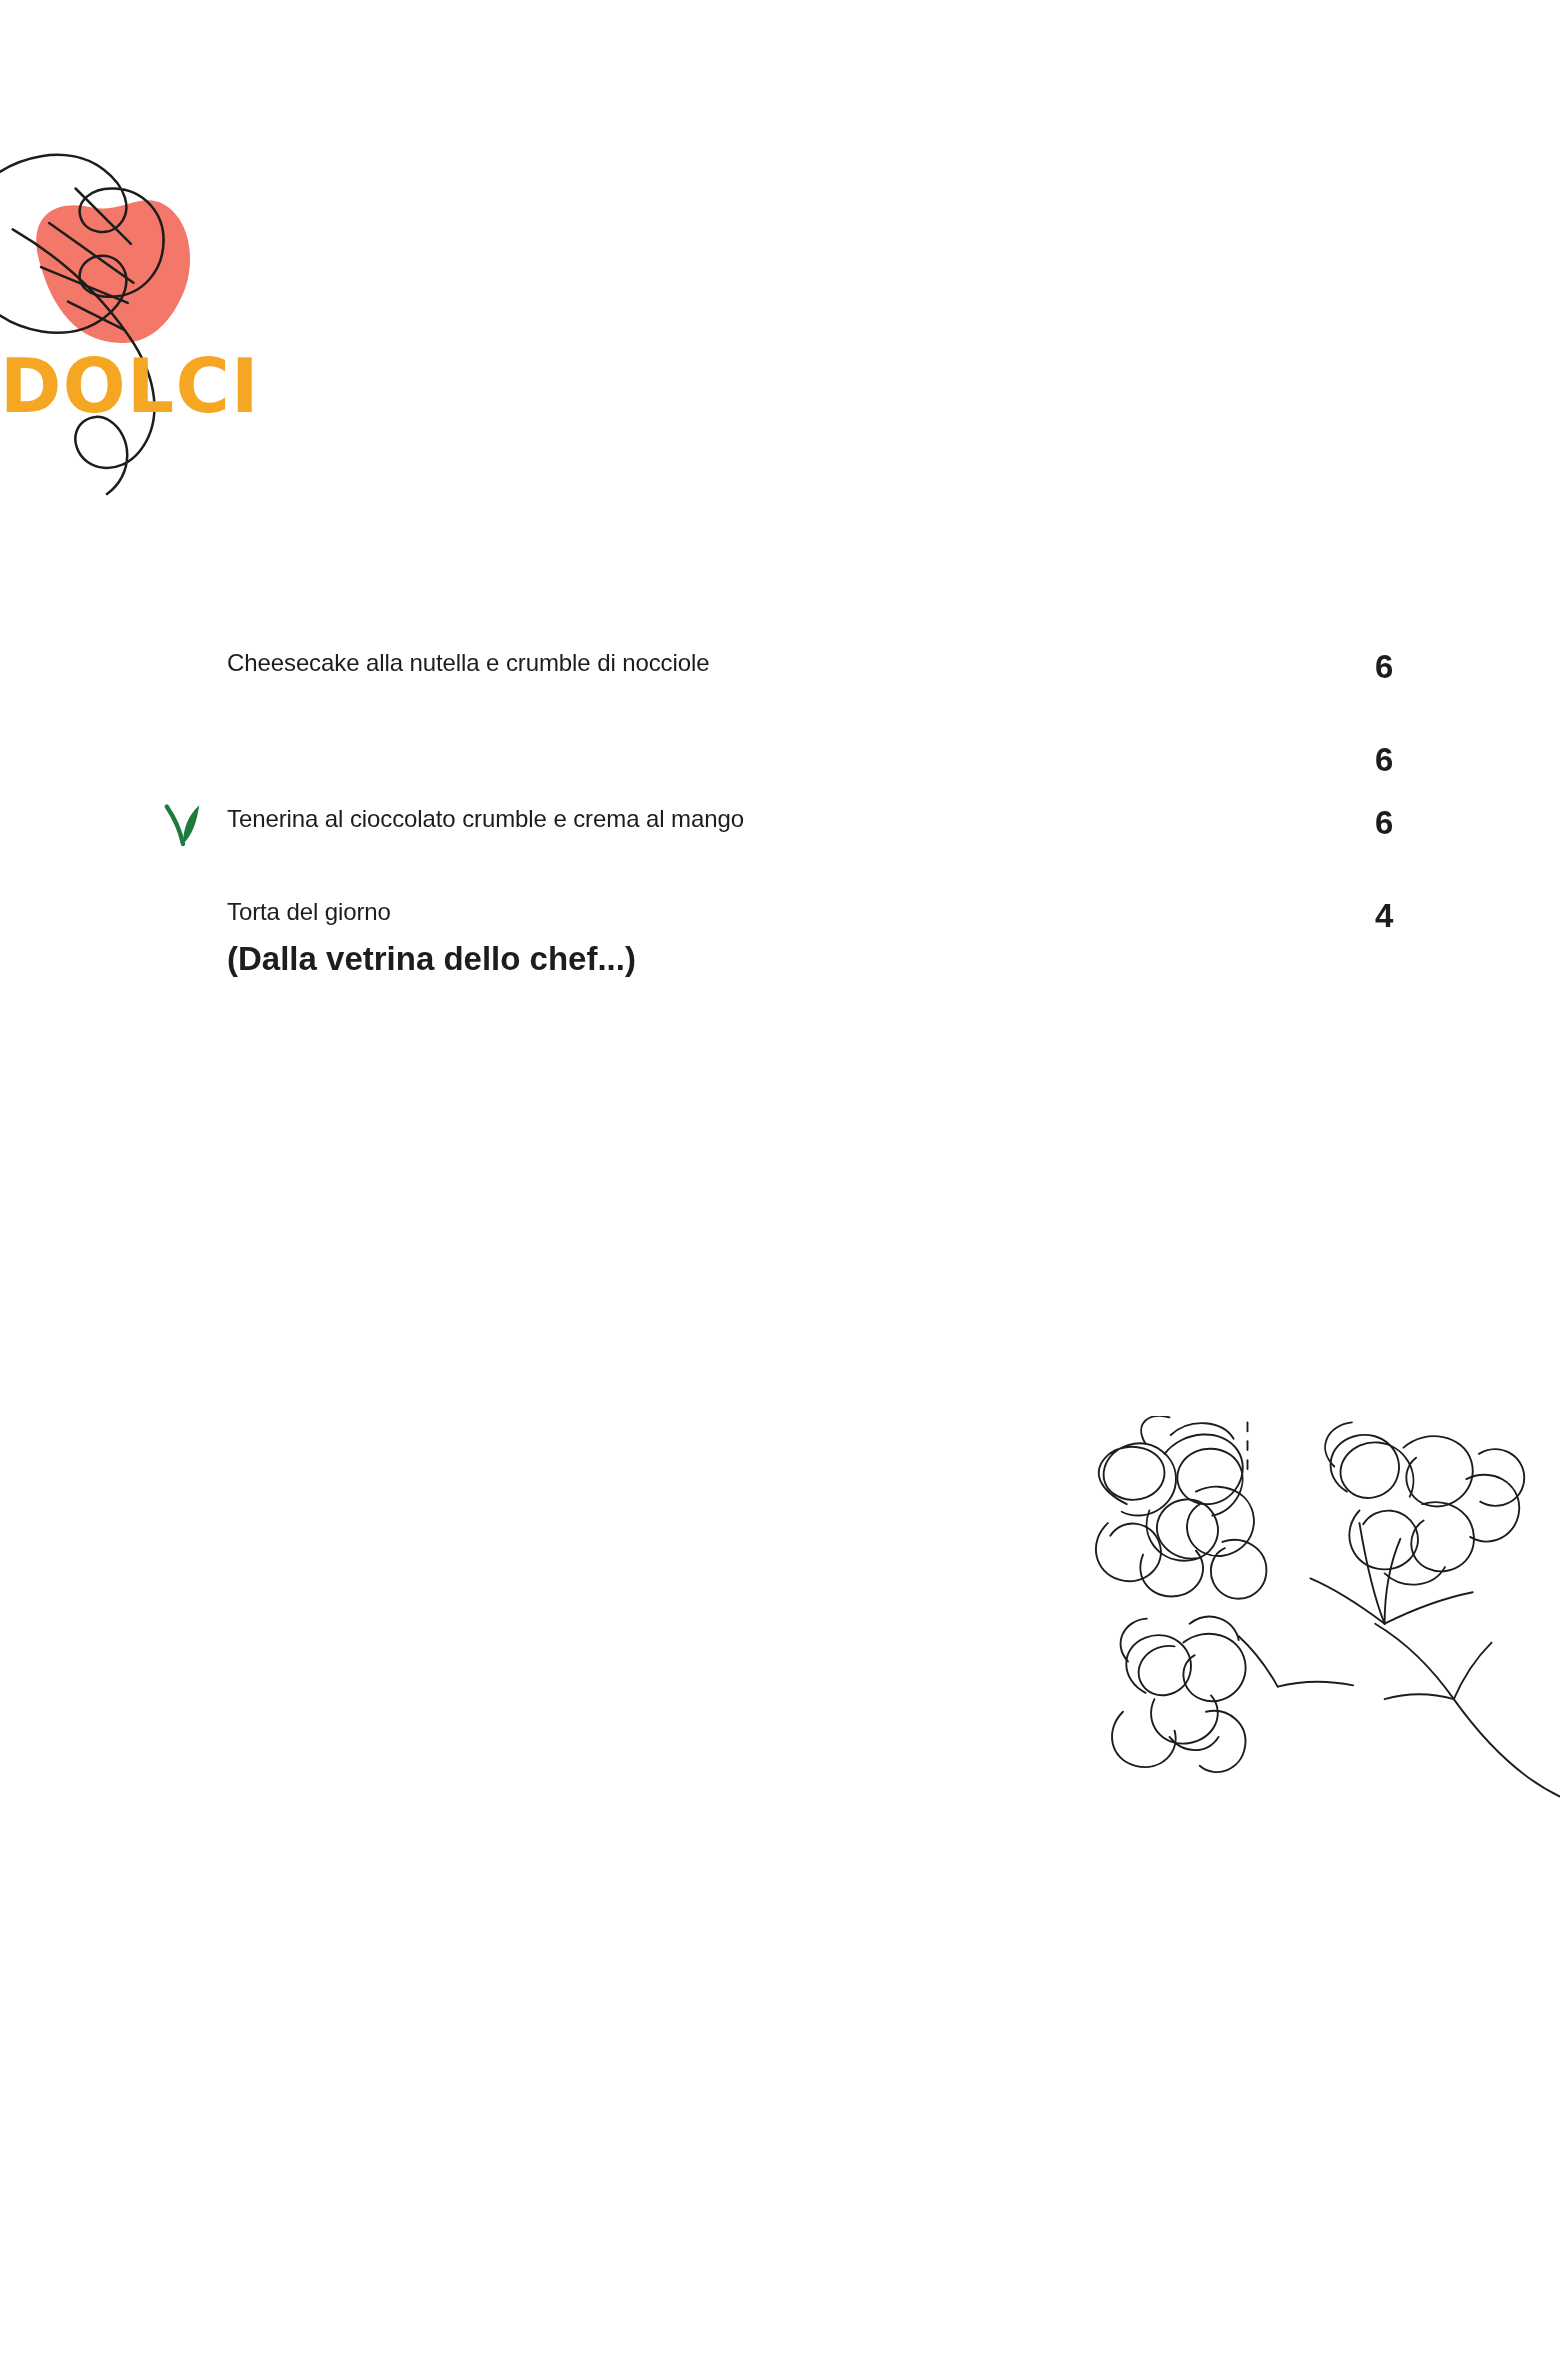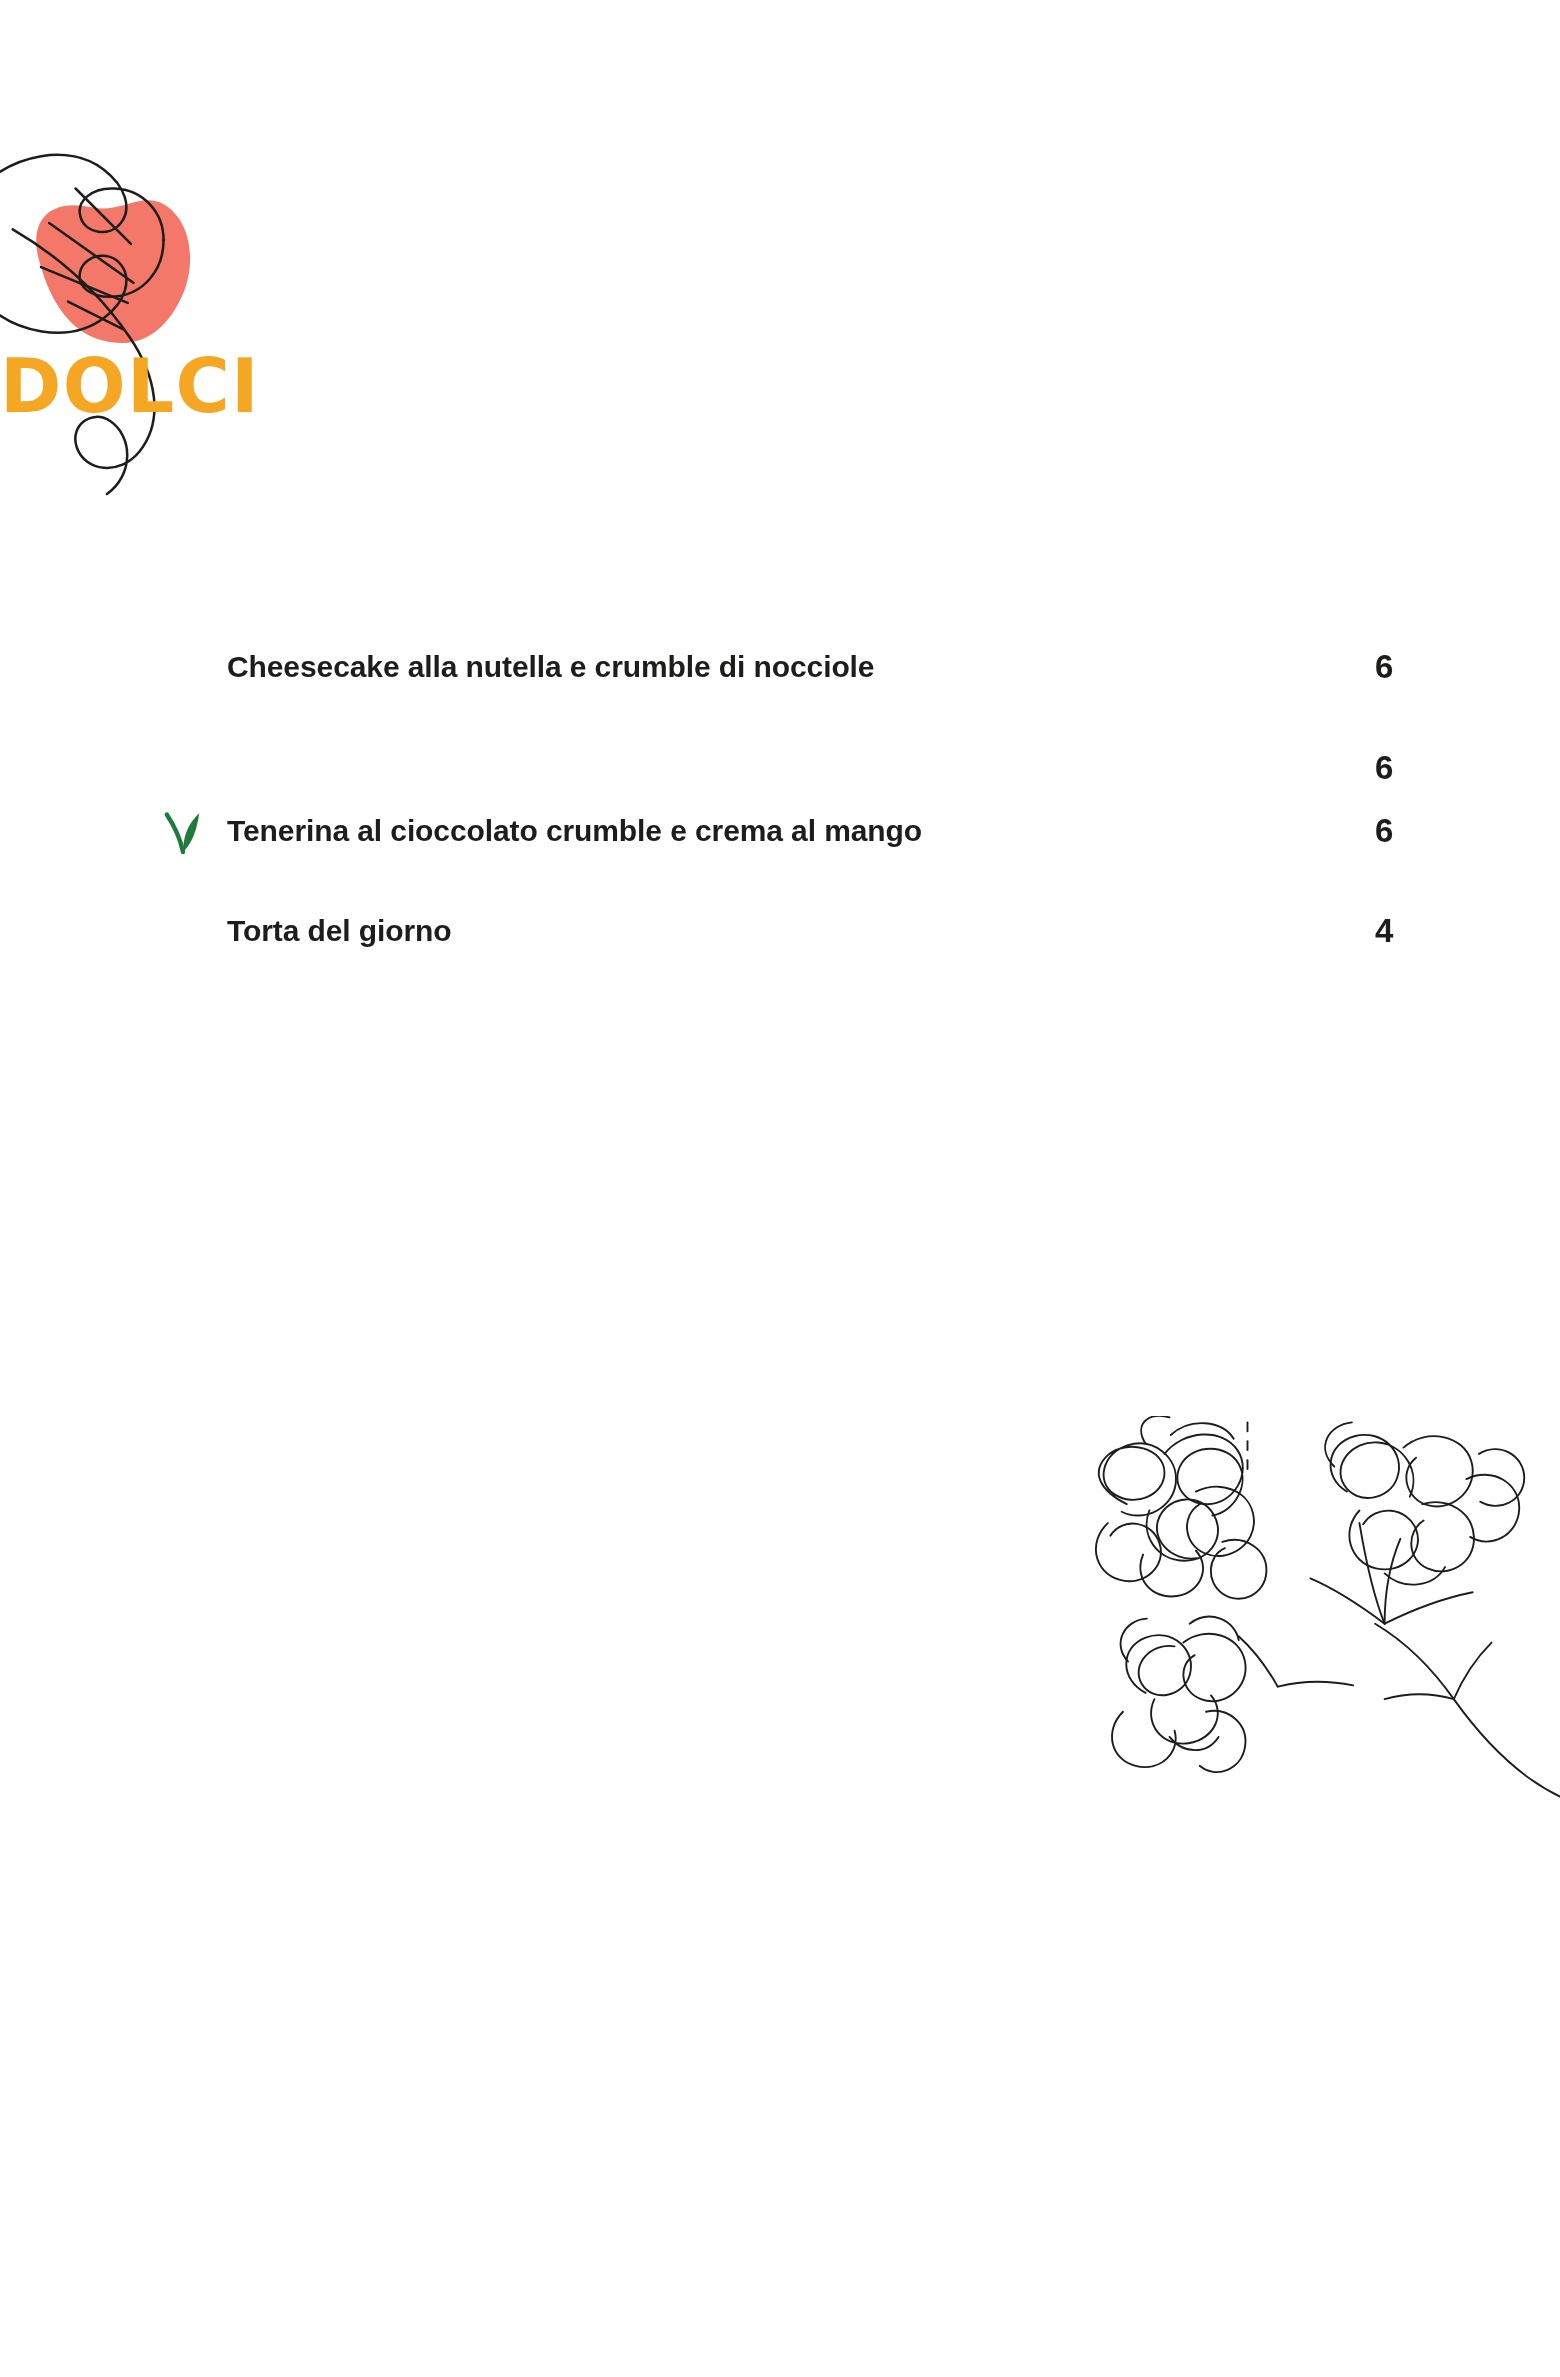--- a/index.html
+++ b/index.html
@@ -57,22 +57,22 @@
   }
   .menu-item {
     position: relative;
     margin-bottom: 63px;
   }
   .menu-row {
     display: flex;
     align-items: flex-start;
   }
   .item-name {
-    font-size: 30px;
-    font-weight: 700;
+    font-size: 24px;
+    font-weight: 400;
     line-height: 1.25;
     color: #1d1d1b;
     flex: 0 0 auto;
     max-width: 1133px;
     letter-spacing: -0.1px;
   }
   .item-price {
     position: absolute;
     left: 1148px;
     top: 0;
@@ -144,20 +144,21 @@
       <div class="item-name">Tenerina al cioccolato crumble e crema al mango</div>
       <div class="item-price">6</div>
     </div>
   </div>
 
   <div class="menu-item">
     <div class="menu-row">
       <div class="item-name">Torta del giorno</div>
       <div class="item-price">4</div>
     </div>
+    <div class="item-note">(Dalla vetrina dello chef...)</div>
   </div>
 
 </div>
 
 <div class="art art-flower">
   <svg viewBox="0 0 760 750" width="478" height="472" xmlns="http://www.w3.org/2000/svg">
     <g fill="none" stroke="#1d1d1b" stroke-width="3" stroke-linecap="round">
 
       <path d="M760 610 C690 580 630 520 580 450 C545 400 505 360 455 330"></path>
       <path d="M430 170 C440 230 452 285 470 330"></path>

